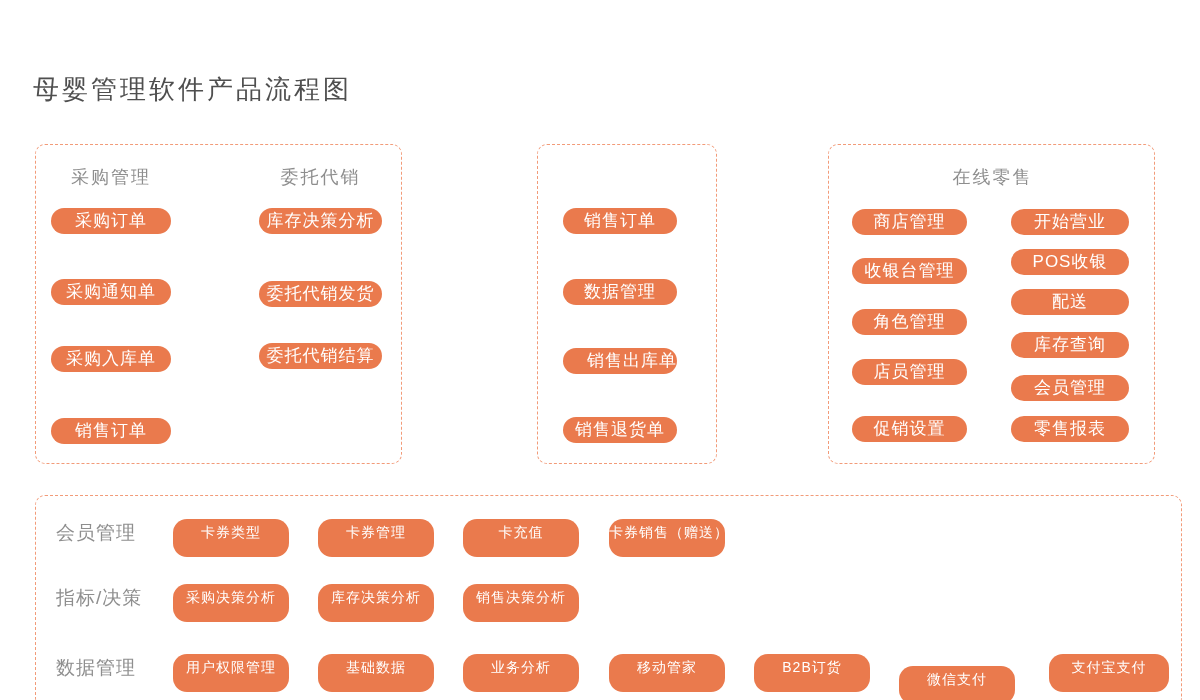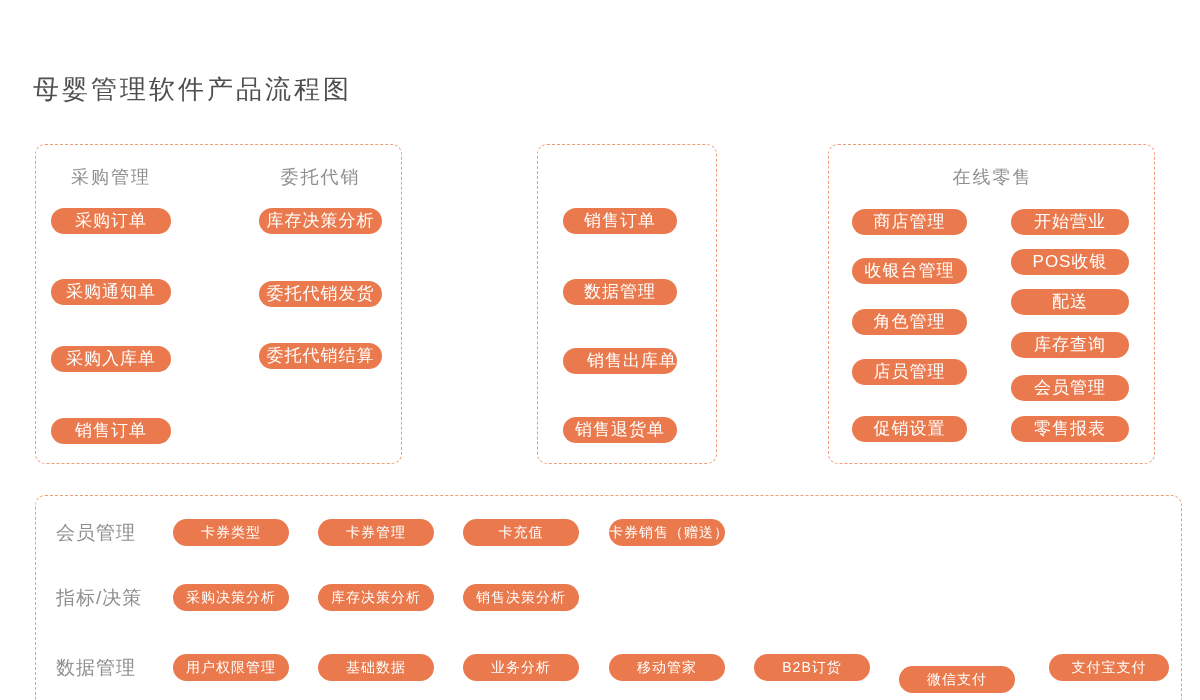--- a/index.html
+++ b/index.html
@@ -23,21 +23,21 @@
   }
   .box-heading{
     position:absolute;top:20px;text-align:center;
     font-size:18px;letter-spacing:2px;color:var(--heading,#8E8E8E);
   }
   .pill{
     position:absolute;height:26px;line-height:26px;border-radius:13px;
     background:var(--accent,#EA7A4D);color:var(--pill-text,#fff);
     font-size:17px;letter-spacing:1px;text-align:center;white-space:nowrap;overflow:hidden;
   }
-  .pill.lg{height:27px;line-height:27px;font-size:14px;border-radius:14px;}
+  .pill.lg{height:38px;line-height:27px;font-size:14px;border-radius:14px;}
   .row-label{
     position:absolute;left:20px;height:27px;line-height:27px;
     font-size:19px;letter-spacing:1px;color:var(--heading,#8E8E8E);
   }
 </style>
 </head>
 <body>
 
 <div class="canvas">
 

